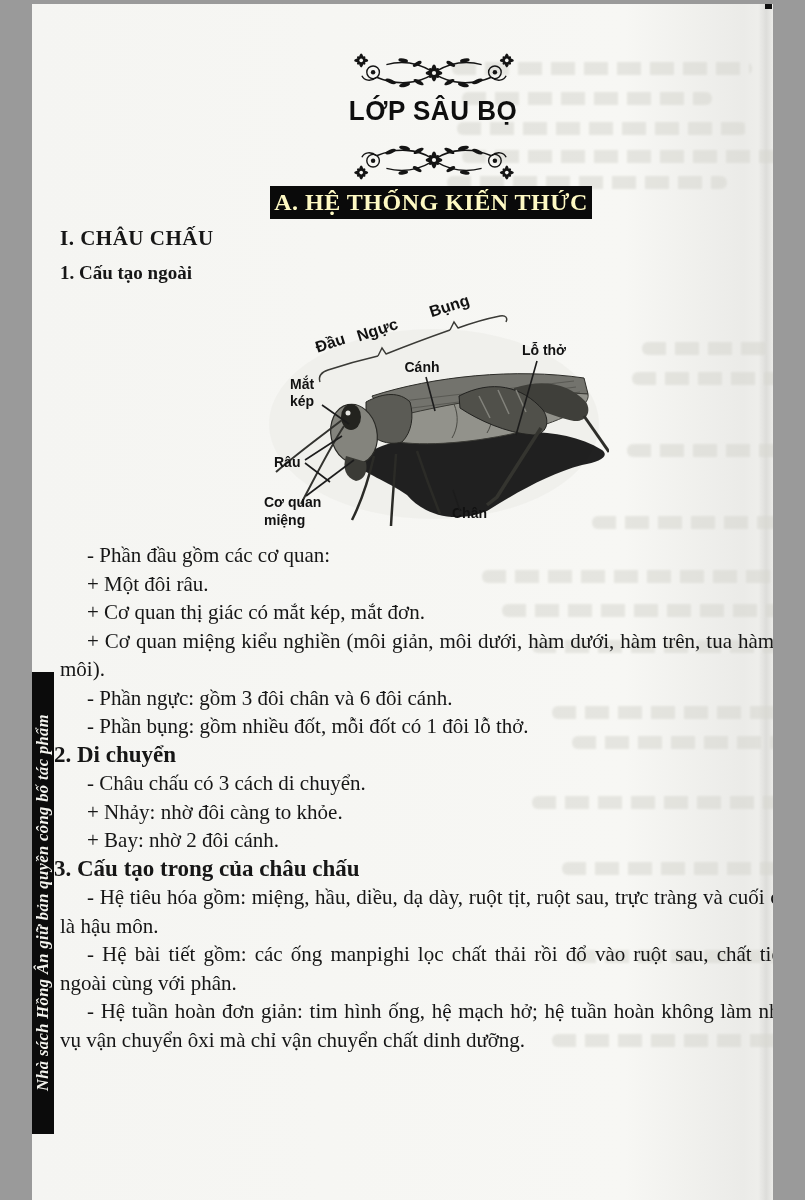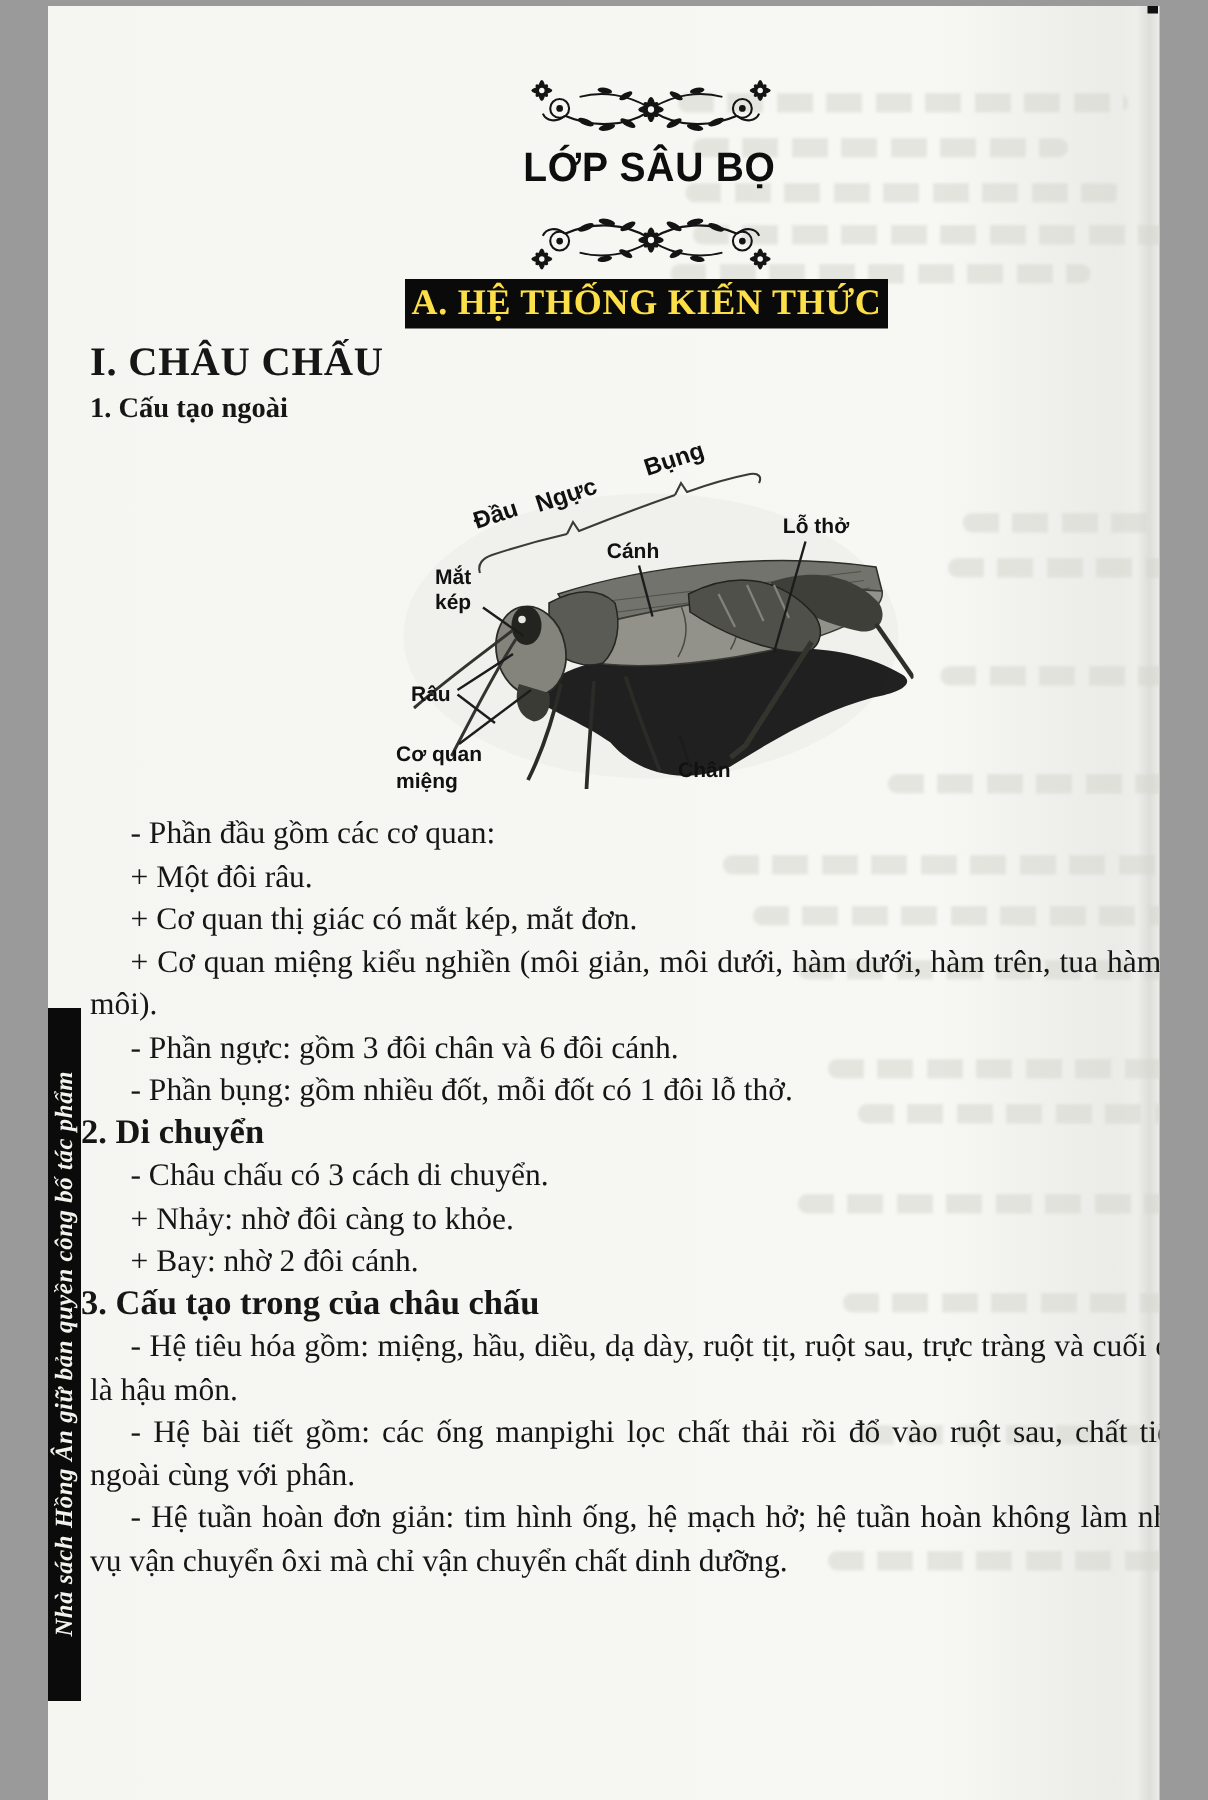--- a/index.html
+++ b/index.html
@@ -21,24 +21,24 @@
   .orn-top{top:46px;}
   .orn-bottom{top:133px;}
 
   .chapter-title{
     position:absolute;left:238px;top:92px;width:326px;text-align:center;
     font-family:"Liberation Sans",sans-serif;font-weight:bold;font-size:26px;
     letter-spacing:.5px;color:#0e0e0e;transform:scaleY(1.05);
   }
   .banner{
     position:absolute;left:238px;top:182px;width:322px;height:33px;
-    background:#0a0a0a;color:#fde047;text-align:center;line-height:33px;
+    background:#0a0a0a;color:#fef9c3;text-align:center;line-height:33px;
     font-weight:bold;font-size:24px;letter-spacing:.5px;
   }
-  .sec-title{position:absolute;left:28px;top:222px;font-weight:bold;font-size:27px;letter-spacing:.5px;}
+  .sec-title{position:absolute;left:28px;top:222px;font-weight:bold;font-size:21px;letter-spacing:.5px;}
   .sub-title{position:absolute;left:28px;top:258px;font-weight:bold;font-size:19px;}
 
   .figure{position:absolute;left:222px;top:280px;width:355px;height:258px;}
   .fig-label{font-family:"Liberation Sans",sans-serif;font-weight:bold;fill:#111;}
   .fig-part{font-size:16px;}
   .fig-small{font-size:14px;}
   .lead{stroke:#1c1c1c;stroke-width:1.6;fill:none;}
 
   .content{
     position:absolute;left:28px;top:537px;width:751px;

